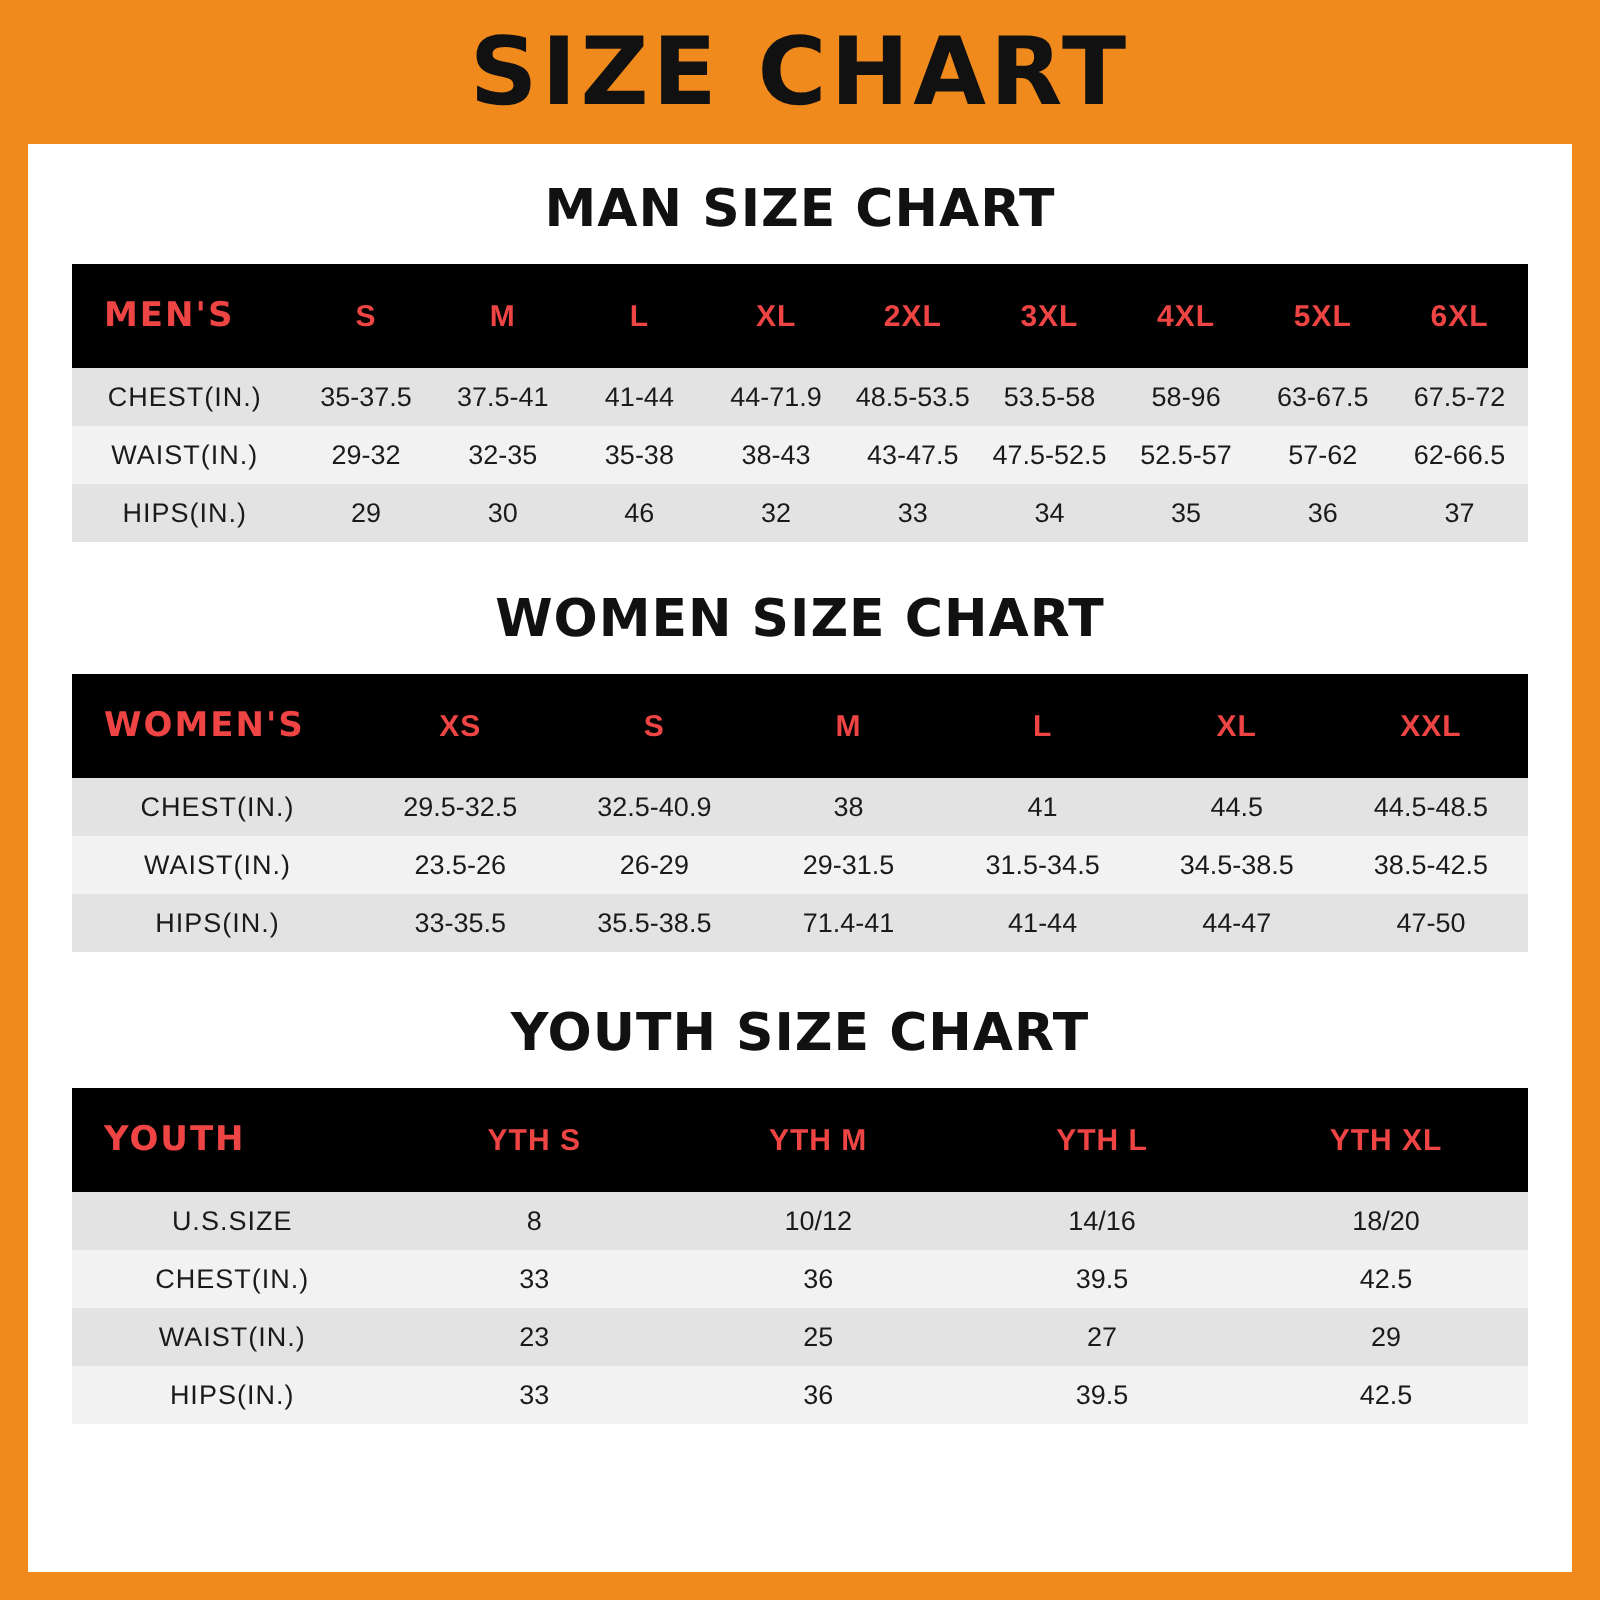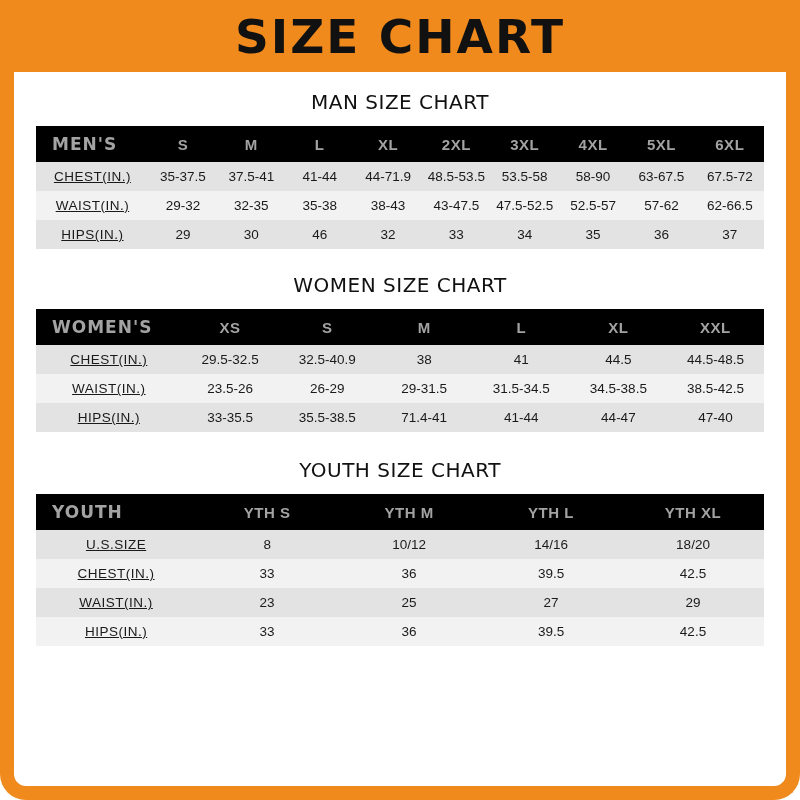--- a/index.html
+++ b/index.html
@@ -15,21 +15,20 @@
     overflow: hidden;
   }
   .page {
     width: 800px;
     height: 800px;
     position: relative;
     background: #ffffff;
     border-left: 14px solid #f08a1c;
     border-right: 14px solid #f08a1c;
     border-bottom: 14px solid #f08a1c;
-    border-radius: 26px;
   }
   .banner {
     background: #f08a1c;
     height: 72px;
     display: flex;
     align-items: center;
     justify-content: center;
     margin: 0 -14px;
   }
   .banner-title {
@@ -39,22 +38,22 @@
     letter-spacing: 2px;
     color: #111111;
     line-height: 1;
   }
   .content {
     padding: 0 22px;
   }
   .section-title {
     text-align: center;
     font-family: "DejaVu Sans", sans-serif;
-    font-weight: normal;
-    font-size: 20px;
+    font-weight: bold;
+    font-size: 26px;
     color: #111111;
     letter-spacing: 0.5px;
   }
   .sec-man .section-title { margin: 18px 0 12px; }
   .sec-women .section-title { margin: 24px 0 12px; }
   .sec-youth .section-title { margin: 26px 0 12px; }
 
   table.size {
     width: 100%;
     border-collapse: collapse;
@@ -64,39 +63,38 @@
     text-align: center;
     font-size: 13.5px;
     color: #1a1a1a;
     padding: 0;
     height: 29px;
     font-weight: normal;
     font-family: "Liberation Sans", sans-serif;
   }
   table.size thead th {
     background: #000000;
-    color: #a3a3a3;
+    color: #ef4444;
     font-weight: bold;
     font-size: 15px;
-    height: 36px;
+    height: 52px;
     letter-spacing: 0.5px;
   }
   table.size thead th.rowhead {
     text-align: left;
     padding-left: 16px;
     font-family: "DejaVu Sans", sans-serif;
     font-size: 17px;
     letter-spacing: 1px;
   }
   table.size tbody td.rowhead {
     text-align: center;
     font-size: 13.5px;
     letter-spacing: 0.5px;
     color: #1a1a1a;
-    text-decoration: underline;
   }
   table.size tbody tr.odd td { background: #e3e3e3; }
   table.size tbody tr.even td { background: #f2f2f2; }
 
   .men-col-0 { width: 15.5%; }
   .women-col-0 { width: 20%; }
   .youth-col-0 { width: 22%; }
 
   .notice {
     margin: 20px 18px 0 18px;
@@ -137,21 +135,21 @@
         </thead>
         <tbody>
           <tr class="odd">
             <td class="rowhead">CHEST(IN.)</td>
             <td>35-37.5</td>
             <td>37.5-41</td>
             <td>41-44</td>
             <td>44-71.9</td>
             <td>48.5-53.5</td>
             <td>53.5-58</td>
-            <td>58-90</td>
+            <td>58-96</td>
             <td>63-67.5</td>
             <td>67.5-72</td>
           </tr>
           <tr class="even">
             <td class="rowhead">WAIST(IN.)</td>
             <td>29-32</td>
             <td>32-35</td>
             <td>35-38</td>
             <td>38-43</td>
             <td>43-47.5</td>
@@ -209,21 +207,21 @@
             <td>34.5-38.5</td>
             <td>38.5-42.5</td>
           </tr>
           <tr class="odd">
             <td class="rowhead">HIPS(IN.)</td>
             <td>33-35.5</td>
             <td>35.5-38.5</td>
             <td>71.4-41</td>
             <td>41-44</td>
             <td>44-47</td>
-            <td>47-40</td>
+            <td>47-50</td>
           </tr>
         </tbody>
       </table>
     </div>
 
     <div class="sec-youth">
       <div class="section-title">YOUTH SIZE CHART</div>
       <table class="size">
         <thead>
           <tr>

